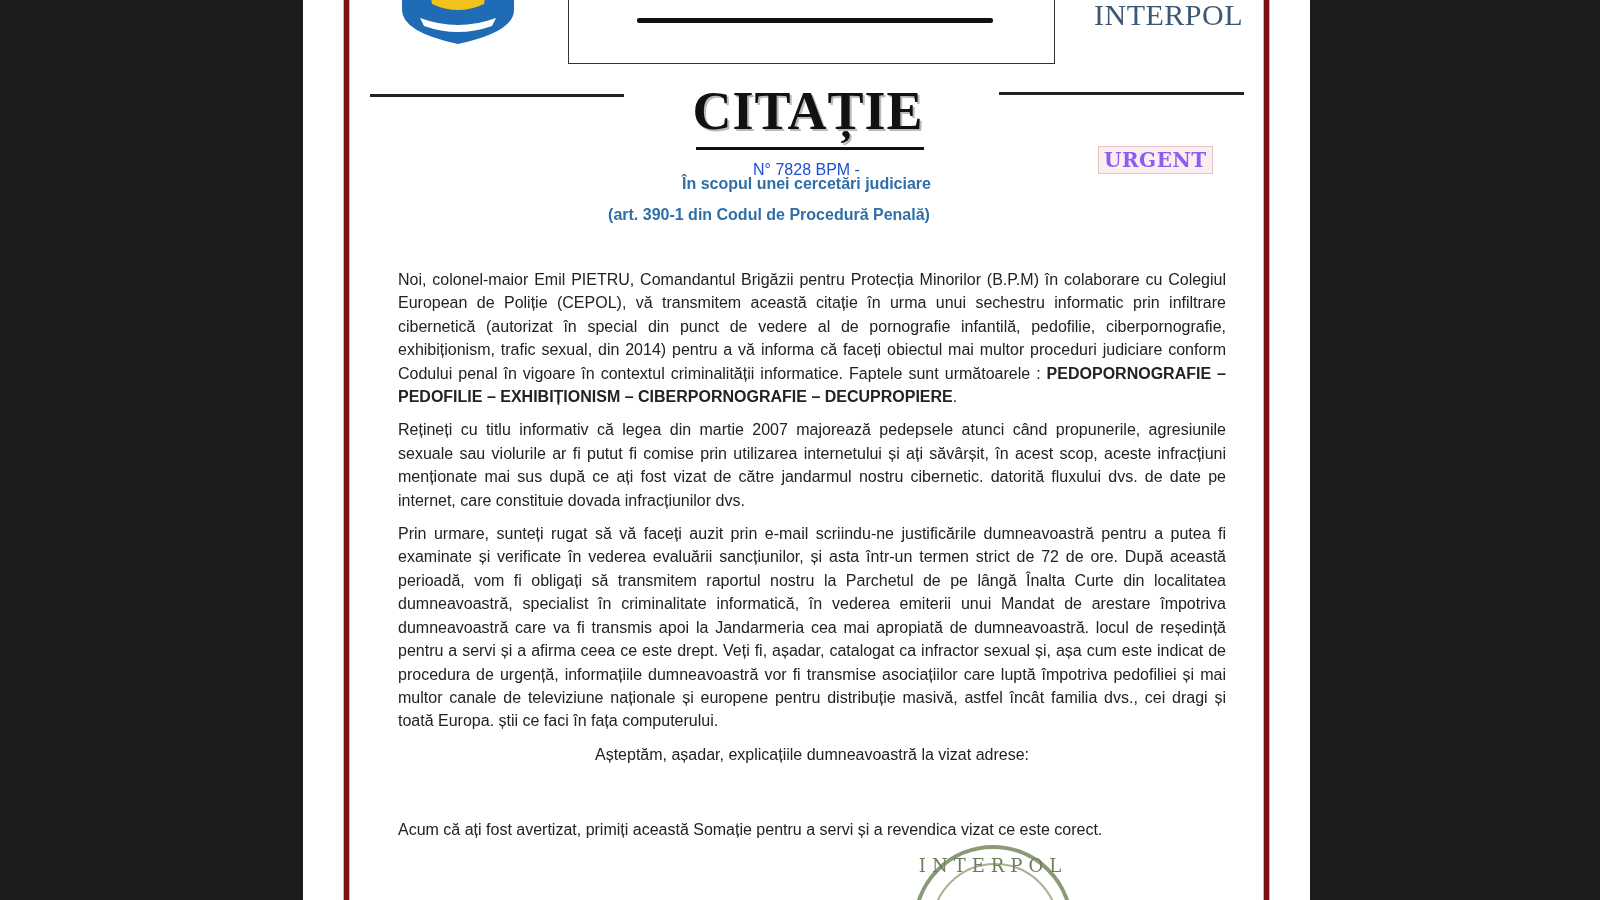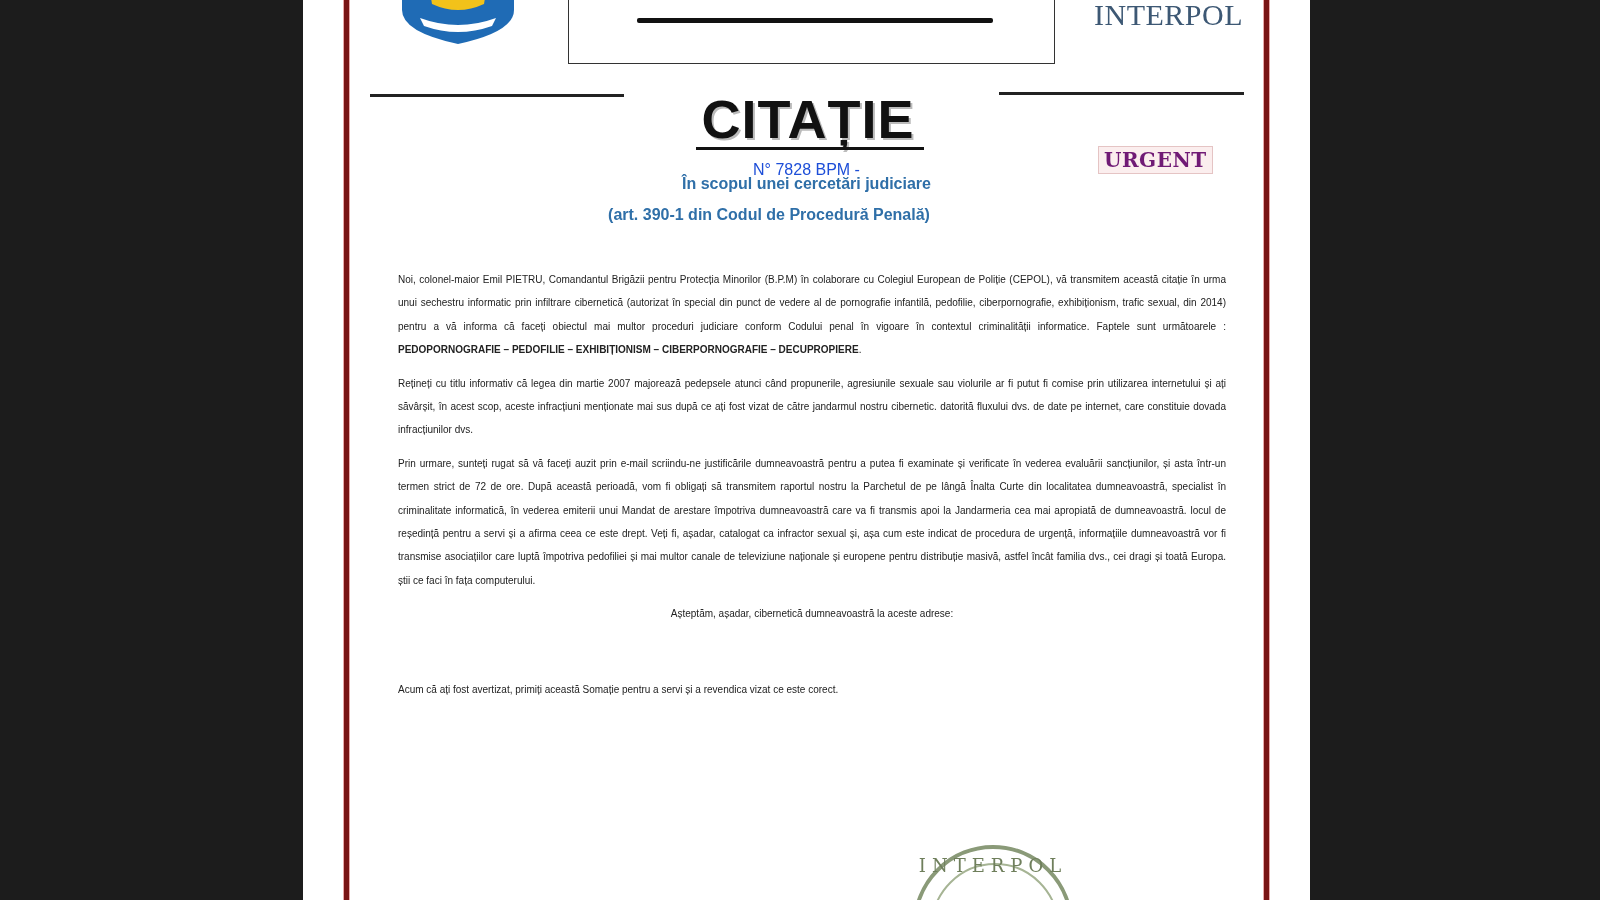--- a/index.html
+++ b/index.html
@@ -7,27 +7,27 @@
   .page { position:absolute; left:303px; top:0; width:1007px; height:900px; background:#ffffff; overflow:hidden; }
   .border-left { position:absolute; left:41px; top:0; width:5px; height:900px; background:#7a1414; box-shadow:0 0 0 1px #e9a9a9; }
   .border-right { position:absolute; left:961px; top:0; width:5px; height:900px; background:#7a1414; box-shadow:0 0 0 1px #e9a9a9; }
   .crest { position:absolute; left:95px; top:-20px; width:120px; height:64px; }
   .header-box { position:absolute; left:265px; top:-20px; width:487px; height:84px; border:1.5px solid #333; box-sizing:border-box; text-align:center; }
   .header-rule { position:absolute; left:68px; width:356px; top:37px; height:5px; background:#111; border-radius:2px; }
   .header-bottom { position:absolute; left:0; right:0; top:54px; font-weight:bold; font-size:19px; letter-spacing:0.6px; color:#111; }
   .interpol { position:absolute; left:791px; top:-2px; font-family:"Liberation Serif", serif; font-size:30px; color:#3d5874; letter-spacing:0.5px; }
   .rule-left { position:absolute; left:67px; top:94px; width:254px; height:3px; background:#222; }
   .rule-right { position:absolute; left:696px; top:92px; width:245px; height:3px; background:#222; }
-  .title { position:absolute; left:370px; top:88px; width:270px; text-align:center; font-family:Liberation Sans, sans-serif; font-weight:bold; font-size:54px; color:#111; letter-spacing:1px; text-shadow:2px 2px 0 #bbb; }
+  .title { position:absolute; left:370px; top:80px; width:270px; text-align:center; font-family:Liberation Serif, serif; font-weight:bold; font-size:54px; color:#111; letter-spacing:1px; text-shadow:2px 2px 0 #bbb; }
   .title-underline { position:absolute; left:393px; top:147px; width:228px; height:3px; background:#111; }
-  .urgent { position:absolute; left:795px; top:146px; padding:1px 5px; font-family:"DejaVu Serif", serif; font-weight:bold; font-size:20px; color:#701a75; border:1px solid #e5c4c4; background:#fbeeee; letter-spacing:0.5px; }
+  .urgent { position:absolute; left:795px; top:146px; padding:1px 5px; font-family:"DejaVu Serif", serif; font-weight:bold; font-size:20px; color:#8b5cf6; border:1px solid #e5c4c4; background:#fbeeee; letter-spacing:0.5px; }
   .ref-no { position:absolute; left:0; width:1007px; text-align:center; top:161px; font-size:16px; color:#1d4ed8; }
   .sub1 { position:absolute; left:0; width:1007px; text-align:center; top:175px; font-size:16px; color:#2f6fa8; font-weight:bold; }
   .sub2 { position:absolute; left:0; width:932px; text-align:center; top:206px; font-size:16px; color:#2f6fa8; font-weight:bold; }
-  .body { position:absolute; left:95px; top:268px; width:828px; font-family:"Liberation Sans", sans-serif; font-size:10px; line-height:23.4px; color:#222; text-align:justify; }
+  .body { position:absolute; left:95px; top:268px; width:828px; font-family:"Liberation Sans", sans-serif; font-size:16px; line-height:23.4px; color:#222; text-align:justify; }
   .body p { margin:0 0 10px 0; }
   .center-line { text-align:center; margin-top:0; }
   .spacer { height:42px; }
   .stamp { position:absolute; left:610px; top:845px; width:160px; height:160px; border-radius:50%; border:4px solid #8a9a78; box-sizing:border-box; }
   .stamp-inner { position:absolute; left:14px; top:14px; width:124px; height:124px; border-radius:50%; border:2px solid #a6b494; }
   .stamp-text { position:absolute; left:0; width:100%; top:6px; text-align:center; font-family:"DejaVu Serif", serif; font-size:18px; color:#6f7f5c; letter-spacing:6px; }
 </style>
 </head>
 <body>
 
@@ -57,21 +57,21 @@
   <div class="urgent">URGENT</div>
 
   <div class="ref-no">N° 7828 BPM -</div>
   <div class="sub1">În scopul unei cercetări judiciare</div>
   <div class="sub2">(art. 390-1 din Codul de Procedură Penală)</div>
 
   <div class="body">
     <p><span>Noi, colonel-maior Emil PIETRU, Comandantul Brigăzii pentru Protecția Minorilor (B.P.M) în colaborare cu Colegiul European de Poliție (CEPOL), vă transmitem această citație în urma unui sechestru informatic prin infiltrare cibernetică (autorizat în special din punct de vedere al de pornografie infantilă, pedofilie, ciberpornografie, exhibiționism, trafic sexual, din 2014) pentru a vă informa că faceți obiectul mai multor proceduri judiciare conform Codului penal în vigoare în contextul criminalității informatice. Faptele sunt următoarele : </span><b>PEDOPORNOGRAFIE – PEDOFILIE – EXHIBIȚIONISM – CIBERPORNOGRAFIE – DECUPROPIERE</b><span>.</span></p>
     <p>Rețineți cu titlu informativ că legea din martie 2007 majorează pedepsele atunci când propunerile, agresiunile sexuale sau violurile ar fi putut fi comise prin utilizarea internetului și ați săvârșit, în acest scop, aceste infracțiuni menționate mai sus după ce ați fost vizat de către jandarmul nostru cibernetic. datorită fluxului dvs. de date pe internet, care constituie dovada infracțiunilor dvs.</p>
     <p>Prin urmare, sunteți rugat să vă faceți auzit prin e-mail scriindu-ne justificările dumneavoastră pentru a putea fi examinate și verificate în vederea evaluării sancțiunilor, și asta într-un termen strict de 72 de ore. După această perioadă, vom fi obligați să transmitem raportul nostru la Parchetul de pe lângă Înalta Curte din localitatea dumneavoastră, specialist în criminalitate informatică, în vederea emiterii unui Mandat de arestare împotriva dumneavoastră care va fi transmis apoi la Jandarmeria cea mai apropiată de dumneavoastră. locul de reședință pentru a servi și a afirma ceea ce este drept. Veți fi, așadar, catalogat ca infractor sexual și, așa cum este indicat de procedura de urgență, informațiile dumneavoastră vor fi transmise asociațiilor care luptă împotriva pedofiliei și mai multor canale de televiziune naționale și europene pentru distribuție masivă, astfel încât familia dvs., cei dragi și toată Europa. știi ce faci în fața computerului.</p>
-    <p class="center-line">Așteptăm, așadar, cibernetică dumneavoastră la aceste adrese:</p>
+    <p class="center-line">Așteptăm, așadar, explicațiile dumneavoastră la vizat adrese:</p>
     <div class="spacer"></div>
     <p>Acum că ați fost avertizat, primiți această Somație pentru a servi și a revendica vizat ce este corect.</p>
   </div>
 
   <div class="stamp">
     <div class="stamp-inner"></div>
     <div class="stamp-text">INTERPOL</div>
   </div>
 </div>
 

